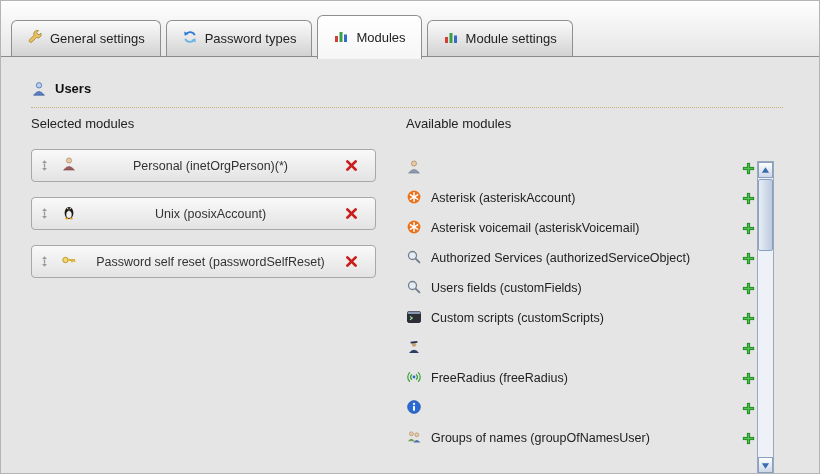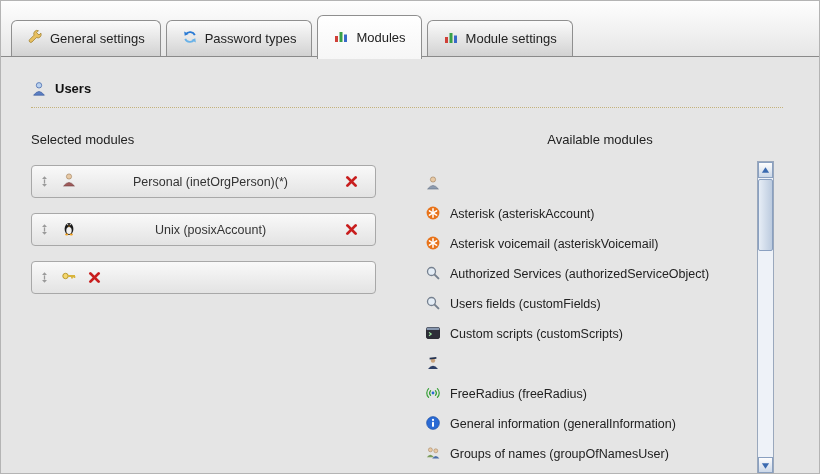--- a/index.html
+++ b/index.html
@@ -39,23 +39,23 @@
   .tab svg{width:16px;height:16px;flex:0 0 auto;}
   
   .content{position:relative;height:418px;box-sizing:border-box;padding:24px 0 0 30px;}
   .section-header{
     display:flex;align-items:flex-start;gap:8px;
     width:752px;box-sizing:border-box;
     padding-bottom:7px;border-bottom:1px dotted #c4b27c;
     font-size:13px;font-weight:bold;color:#111;
   }
   .section-header svg{width:16px;height:16px;}
-  .columns{display:flex;margin-top:24px;gap:19px;}
+  .columns{display:flex;margin-top:8px;}
   .col-left{width:375px;flex:0 0 auto;}
-  .col-right{width:350px;flex:0 0 auto;text-align:center;}
+  .col-right{width:350px;flex:0 0 auto;}
   .col-heading{font-size:13px;color:#222;}
   
   .sel-list{margin-top:18px;}
   .sel-item{
     width:345px;height:33px;box-sizing:border-box;
     margin-bottom:15px;
     border:1px solid #a8a8a8;border-radius:4px;
     background:linear-gradient(#f9f9f9,#e3e3e3);
     display:flex;align-items:center;gap:10px;
     padding:0 16px 0 6px;
@@ -212,20 +212,21 @@
                 <svg viewBox="0 0 16 16" width="13" height="13">
                   <polygon points="8,1.5 11,5 5,5" fill="#9a9a9a"></polygon>
                   <rect x="7.2" y="5.4" width="1.6" height="5.2" fill="#9a9a9a"></rect>
                   <polygon points="8,14.5 11,11 5,11" fill="#9a9a9a"></polygon>
                 </svg>
               </span>
             <span><svg viewBox="0 0 16 16" width="16" height="16">
                   <circle cx="4.5" cy="8" r="2.7" fill="#f5d76e" stroke="#b89a30" stroke-width="1"></circle>
                   <path d="M7 8 H14 M11 8 V10.5 M13.4 8 V10" stroke="#d8b43c" stroke-width="1.8" fill="none"></path>
                 </svg></span>
+            <span class="label">Password self reset (passwordSelfReset)</span>
             <button class="del-btn">
                 <svg viewBox="0 0 16 16" width="15" height="15">
                   <g stroke="#c81e1e" stroke-width="3" stroke-linecap="round">
                     <line x1="3.6" y1="3.6" x2="12.4" y2="12.4"></line>
                     <line x1="12.4" y1="3.6" x2="3.6" y2="12.4"></line>
                   </g>
                 </svg>
               </button>
           </div>
 
@@ -405,21 +406,20 @@
                 </svg>
               </button>
           </div>
 
           <div class="avail-item">
             <span><svg viewBox="0 0 16 16" width="16" height="16">
                   <circle cx="8" cy="8" r="6.4" fill="#2a6ad4" stroke="#1a4a9c" stroke-width="0.6"></circle>
                   <circle cx="8" cy="4.9" r="1.1" fill="#fff"></circle>
                   <rect x="7" y="6.7" width="2" height="5.1" rx="0.9" fill="#fff"></rect>
                 </svg></span>
-            <span class="label">General information (generalInformation)</span>
             <button class="add-btn">
                 <svg viewBox="0 0 16 16" width="15" height="15">
                   <g stroke="#1f8c1f" stroke-width="3.4">
                     <line x1="8" y1="2" x2="8" y2="14"></line>
                     <line x1="2" y1="8" x2="14" y2="8"></line>
                   </g>
                   <g stroke="#52c052" stroke-width="1.4">
                     <line x1="8" y1="3" x2="8" y2="13"></line>
                     <line x1="3" y1="8" x2="13" y2="8"></line>
                   </g>

